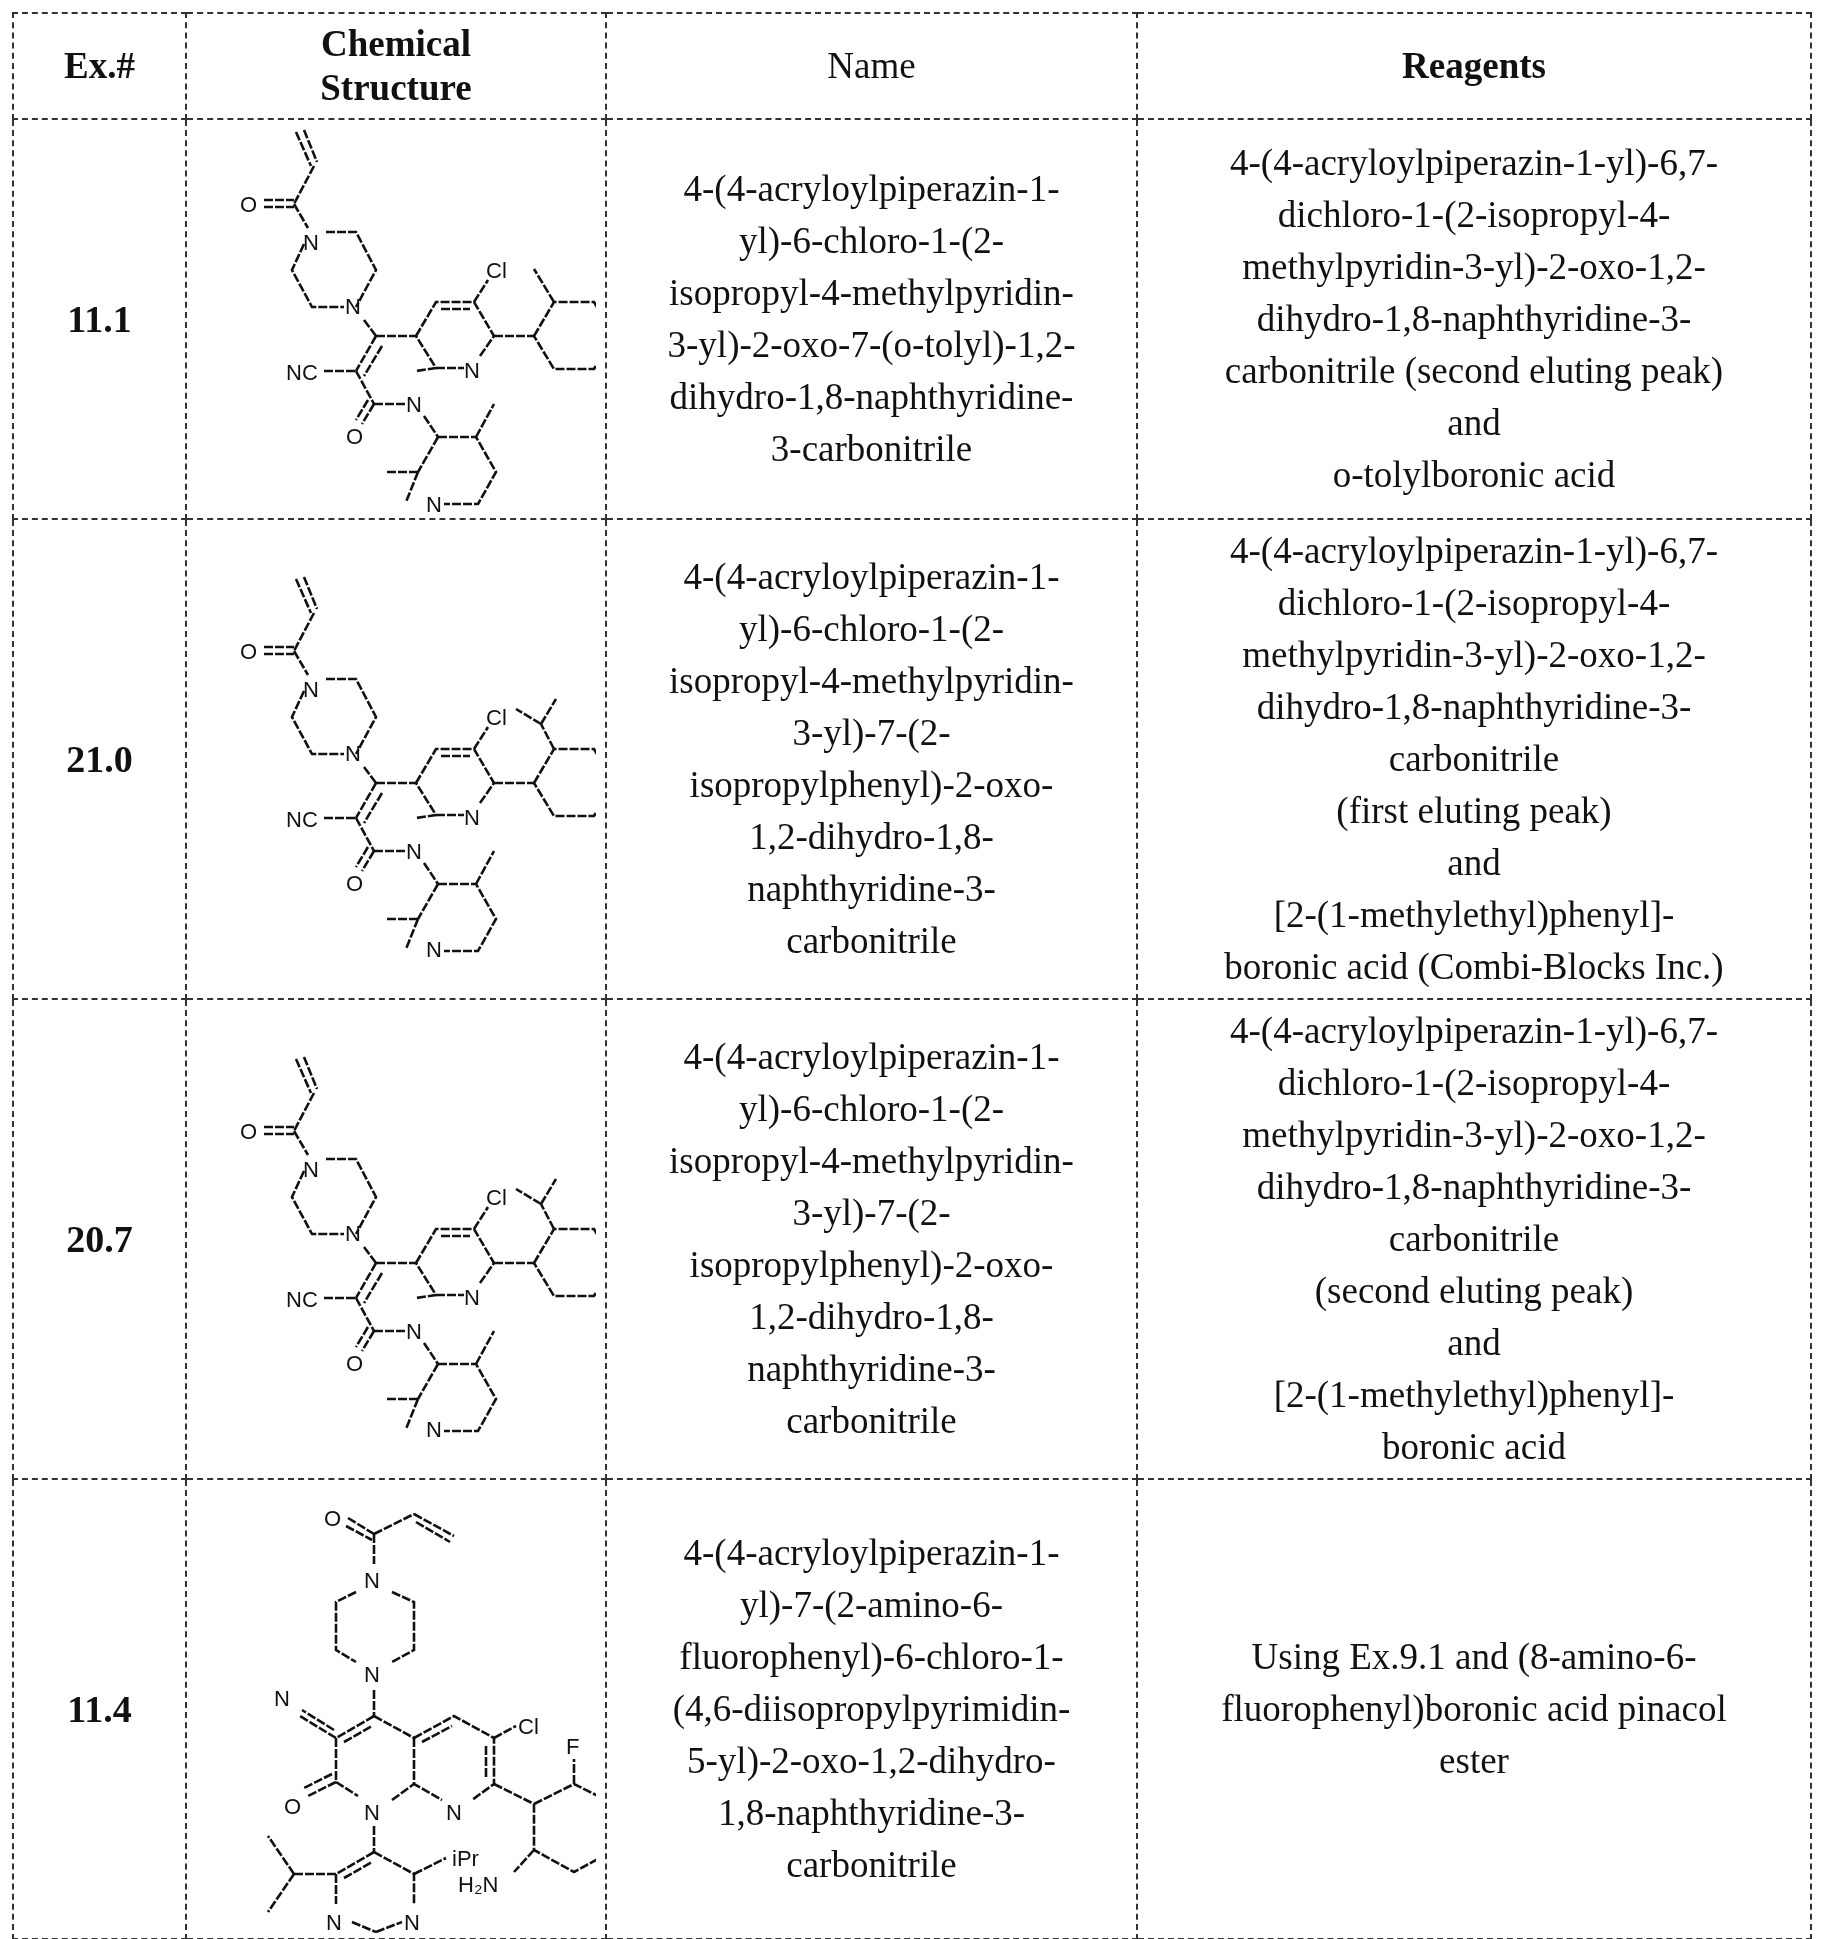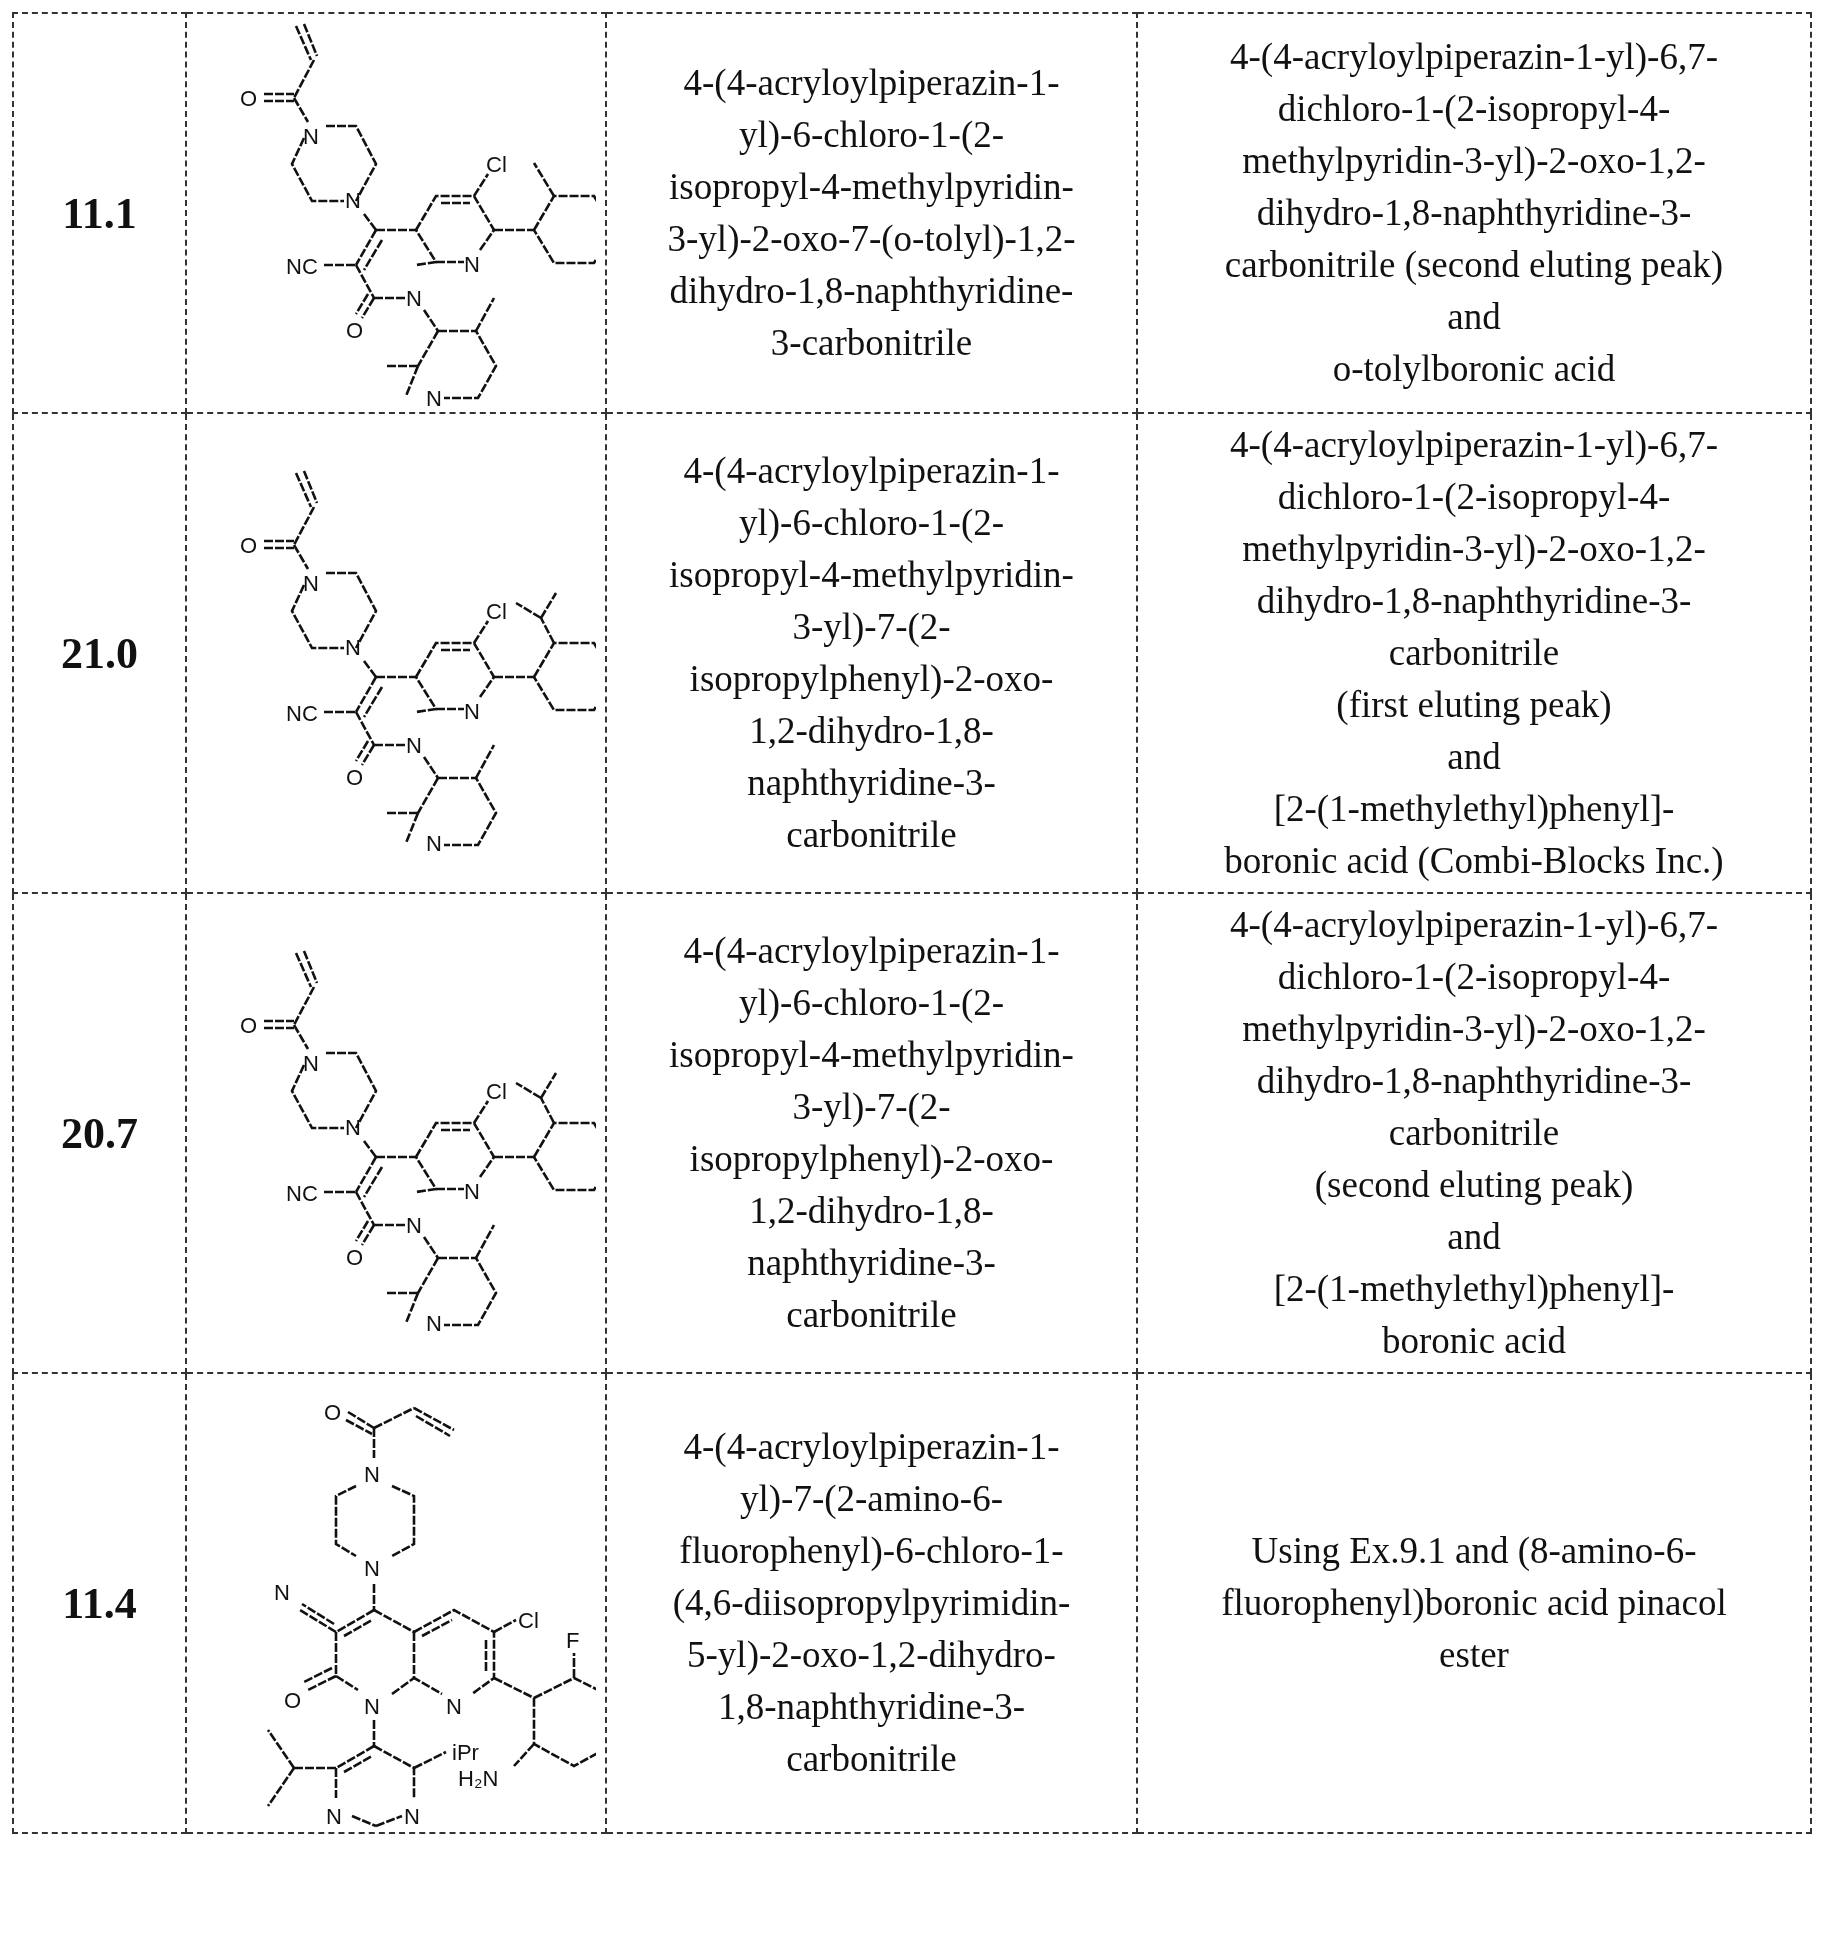--- a/index.html
+++ b/index.html
@@ -14,39 +14,46 @@
     text-align: center; vertical-align: middle;
     padding: 4px 8px;
   }
   th { font-weight: bold; font-size: 37px; line-height: 44px; }
   th.name-h { font-weight: normal; }
   tr.head { height: 106px; }
   tr.r1 { height: 399px; }
   tr.r2 { height: 480px; }
   tr.r3 { height: 480px; }
   tr.r4 { height: 459px; }
-  td.ex { font-weight: bold; font-size: 44px; }
+  td.ex { font-weight: bold; font-size: 38px; }
   td.nm, td.rg { font-size: 37px; line-height: 52px; }
   td.st { padding: 0; }
   .txt { white-space: pre-line; }
   svg.mol { display: block; margin: 0 auto; }
   svg.mol line, svg.mol polyline, svg.mol path { stroke: #111; stroke-width: 2.6; fill: none; stroke-dasharray: 9 2; }
   svg.mol text { font-family: "Liberation Sans", "DejaVu Sans", sans-serif; font-size: 22px; fill: #111; }
 </style>
 </head>
 <body>
 
 <table class="main">
   <colgroup>
     <col style="width:173px">
     <col style="width:420px">
     <col style="width:531px">
     <col style="width:674px">
   </colgroup>
   <tbody>
+      <tr class="head">
+    <th class="txt">Ex.#</th>
+    <th class="txt">Chemical
+Structure</th>
+    <th class="txt name-h">Name</th>
+    <th class="txt">Reagents</th>
+  </tr>
 
   <tr class="r1">
     <td class="ex">11.1</td>
     <td class="st">
       <svg class="mol" width="400" height="390" viewBox="0 0 400 390">
 
         <line x1="100" y1="8" x2="115" y2="42"></line>
             <line x1="108" y1="6" x2="121" y2="38"></line>
         <line x1="118" y1="42" x2="98" y2="80"></line>
         <text x="44" y="88">O</text>

